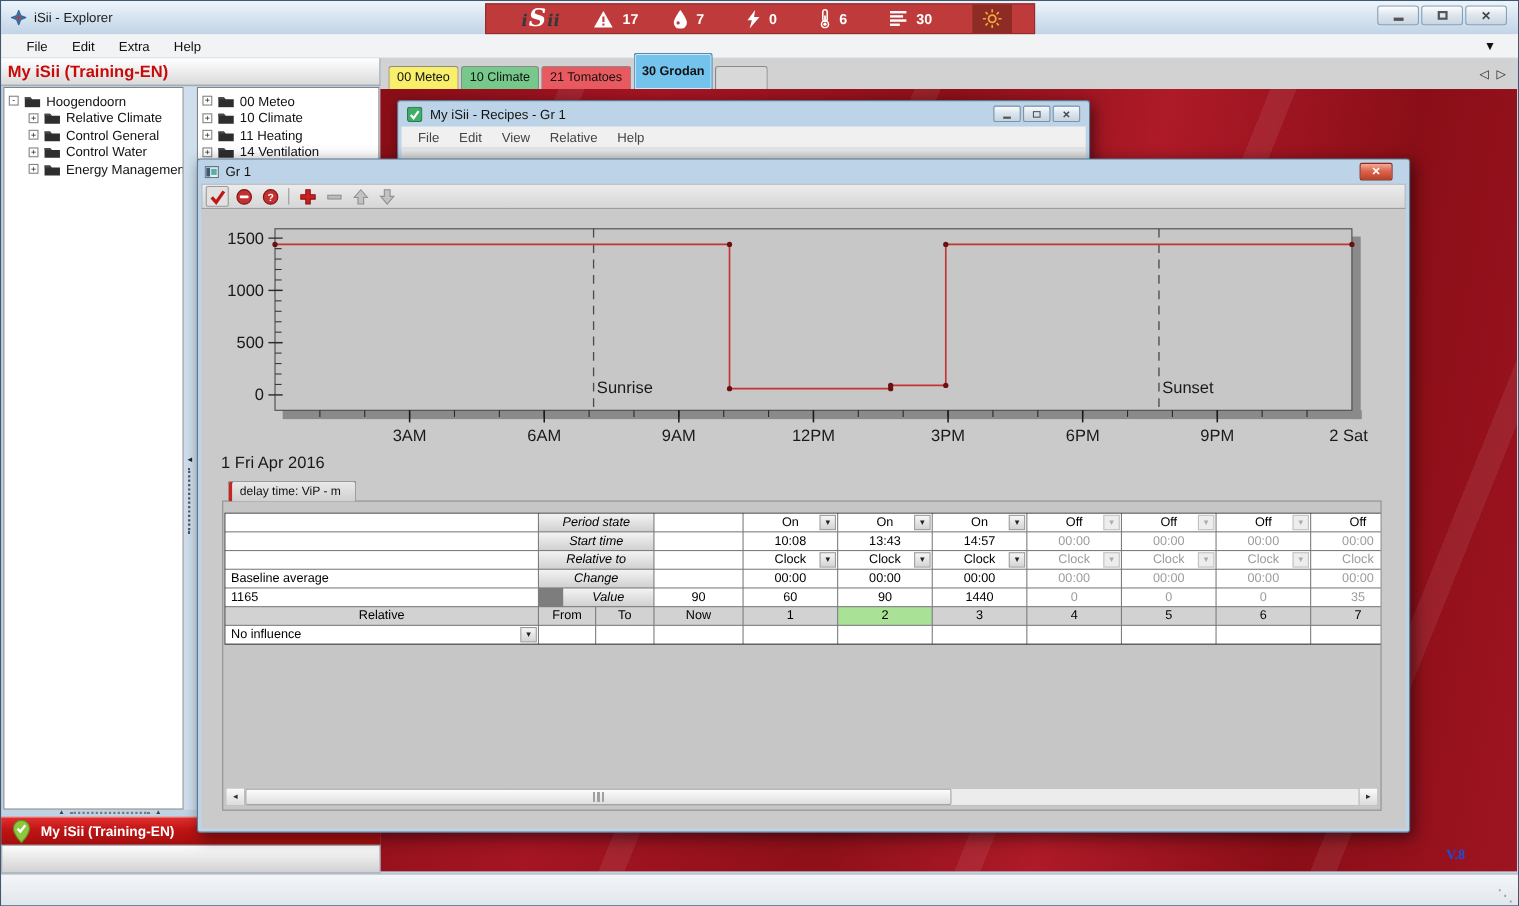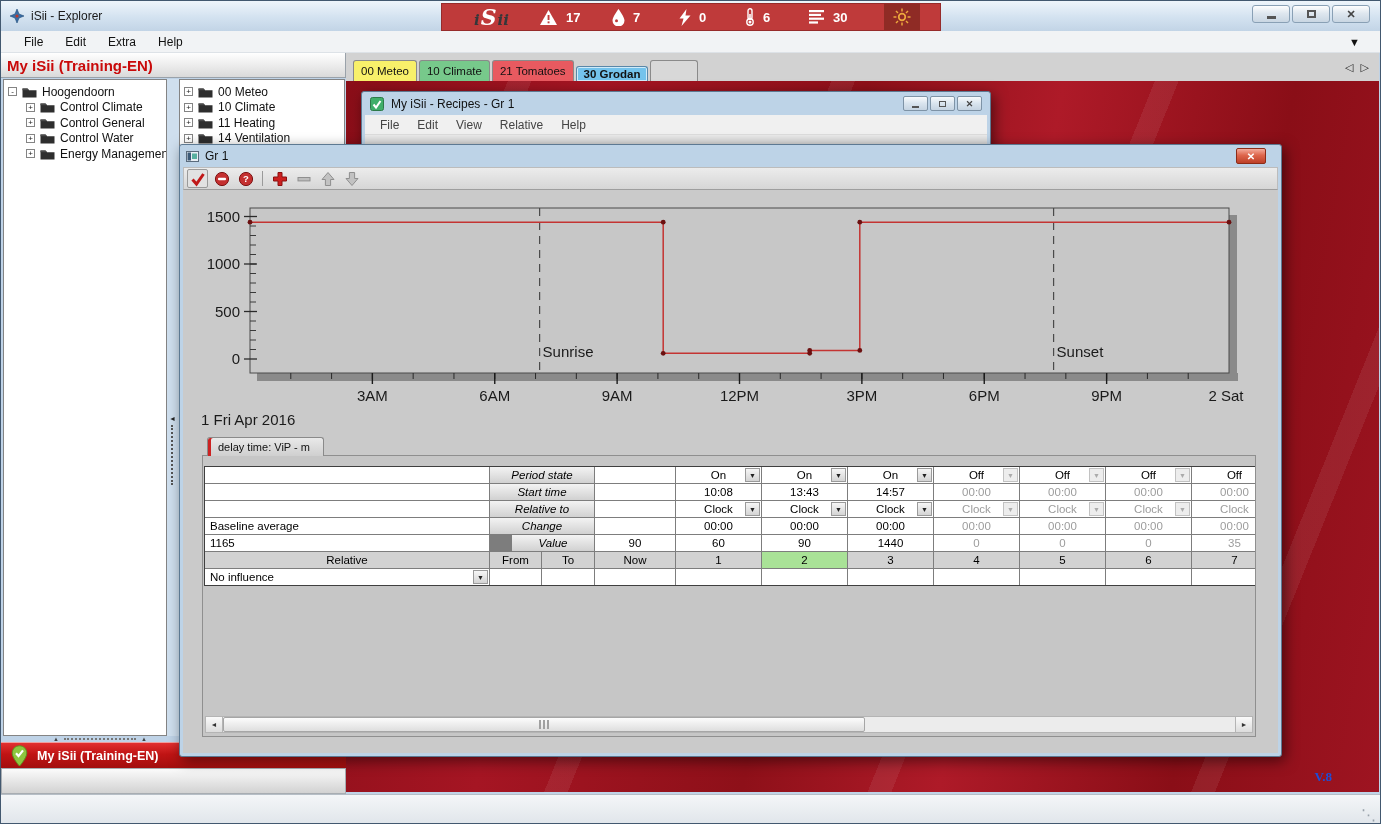--- a/index.html
+++ b/index.html
@@ -72,21 +72,21 @@
   .red-banner span { color:#fff; font-weight:bold; font-size:12.5px; }
   .gray-bar { position:absolute; left:0; top:767px; width:345px; height:26px;
     background:linear-gradient(#fbfbfb,#d2d2d2); border:1px solid #a8adb2; z-index:1; }
 
   
   .tabstrip { position:absolute; left:345px; top:52px; right:1px; height:28px;
     background:#d2d2d2; }
   .tabsrow { position:absolute; left:7px; bottom:0; display:flex; align-items:flex-end; gap:2px; }
   .mtab { height:21px; padding:2px 7px; font-size:11.5px; border:1px solid #8a8a8a;
     border-bottom:none; border-radius:3px 3px 0 0; display:flex; align-items:center; color:#111; }
-  .mtab.selected { height:15px; font-weight:bold; border-color:#5a87a8;
+  .mtab.selected { height:33px; font-weight:bold; border-color:#5a87a8;
     box-shadow:inset 0 0 0 1px #ffffffaa; }
   .mtab.empty { width:48px; }
   .tabarrows { position:absolute; right:10px; top:8px; font-size:11px; color:#222;
     display:flex; gap:7px; }
   .mdi { position:absolute; left:345px; top:80px; right:1px; bottom:31px;
     background-color:#9a1420;
     background-image:
       repeating-linear-gradient(112deg, rgba(255,255,255,0) 0 150px, rgba(255,255,255,0.07) 150px 172px, rgba(255,255,255,0) 172px 300px),
       linear-gradient(100deg,#8a0e18 0%,#a51523 22%,#8e1019 45%,#ae1a28 62%,#8a0e17 82%,#9e1421 100%);
   }
@@ -298,21 +298,21 @@
         <span>Hoogendoorn</span>
       </div>
       <div class="trow" style="padding-left: 22px;">
         <span class="expander">+</span>
         <span class="folder">
           <svg width="15" height="12" viewBox="0 0 15 12">
             <path d="M0.5 2.5h5l1.6 1.8h7.4v7.2H0.5z" fill="#2e2e2e"></path>
             <path d="M0.5 2.5h5l1.6 1.8H0.5z" fill="#4a4a4a"></path>
           </svg>
         </span>
-        <span>Control Climate</span>
+        <span>Relative Climate</span>
       </div>
       <div class="trow" style="padding-left: 22px;">
         <span class="expander">+</span>
         <span class="folder">
           <svg width="15" height="12" viewBox="0 0 15 12">
             <path d="M0.5 2.5h5l1.6 1.8h7.4v7.2H0.5z" fill="#2e2e2e"></path>
             <path d="M0.5 2.5h5l1.6 1.8H0.5z" fill="#4a4a4a"></path>
           </svg>
         </span>
         <span>Control General</span>

